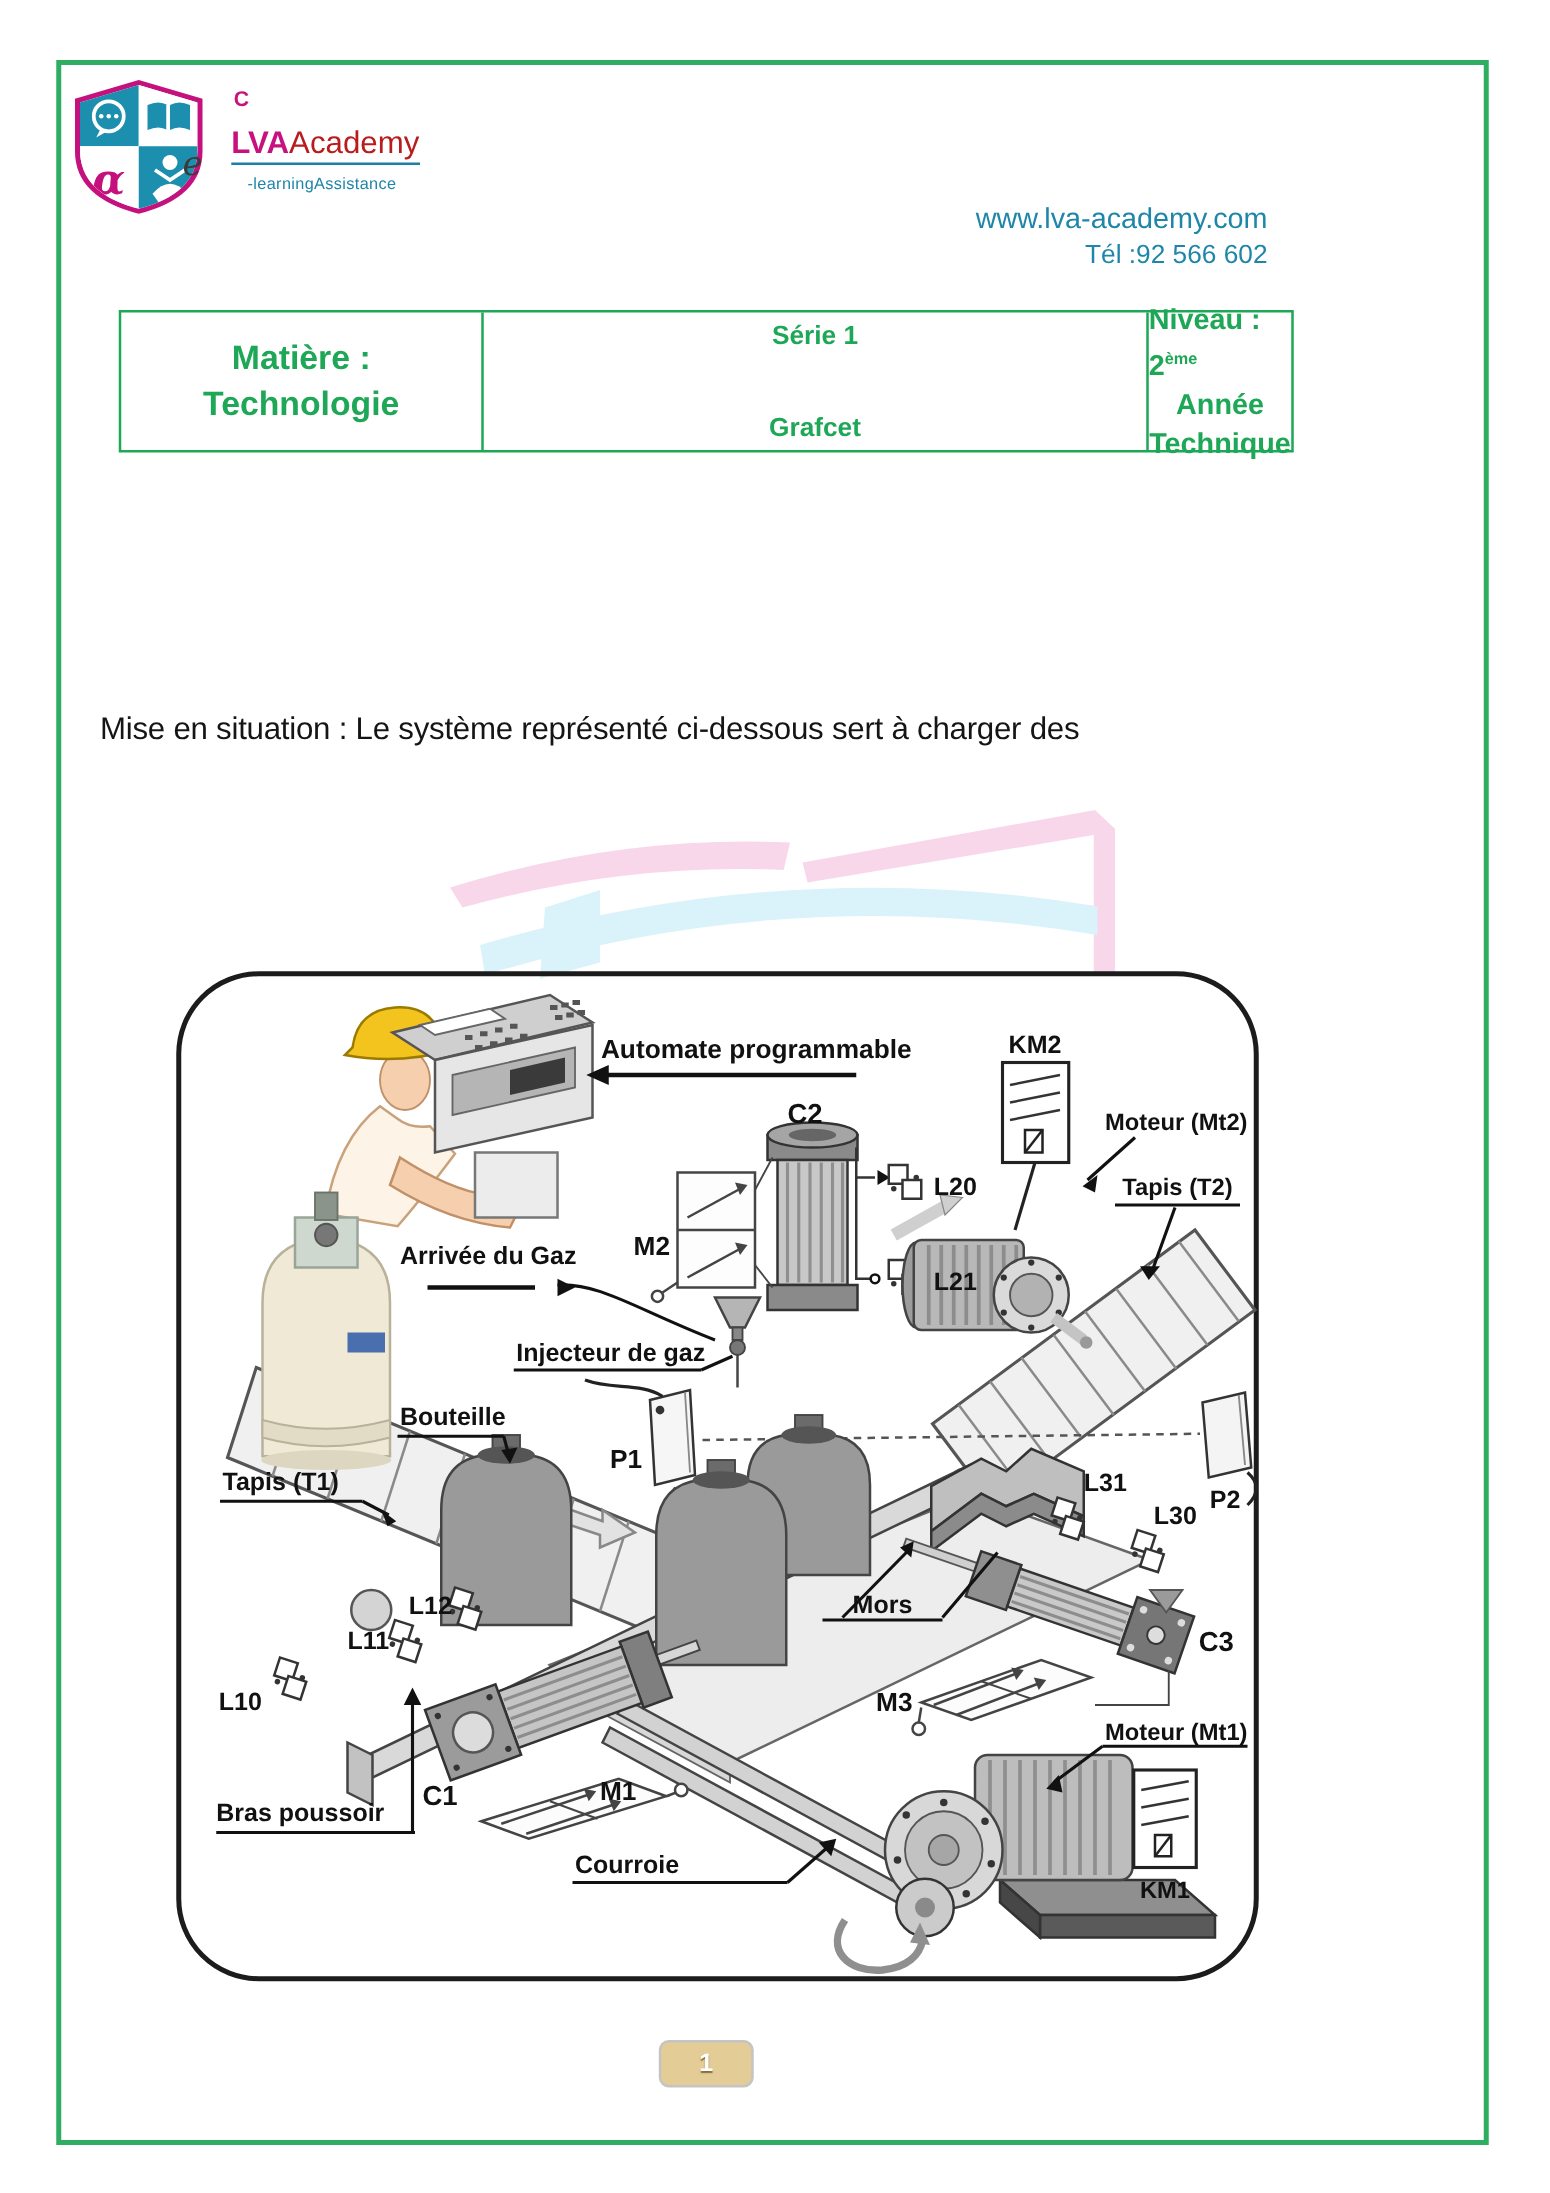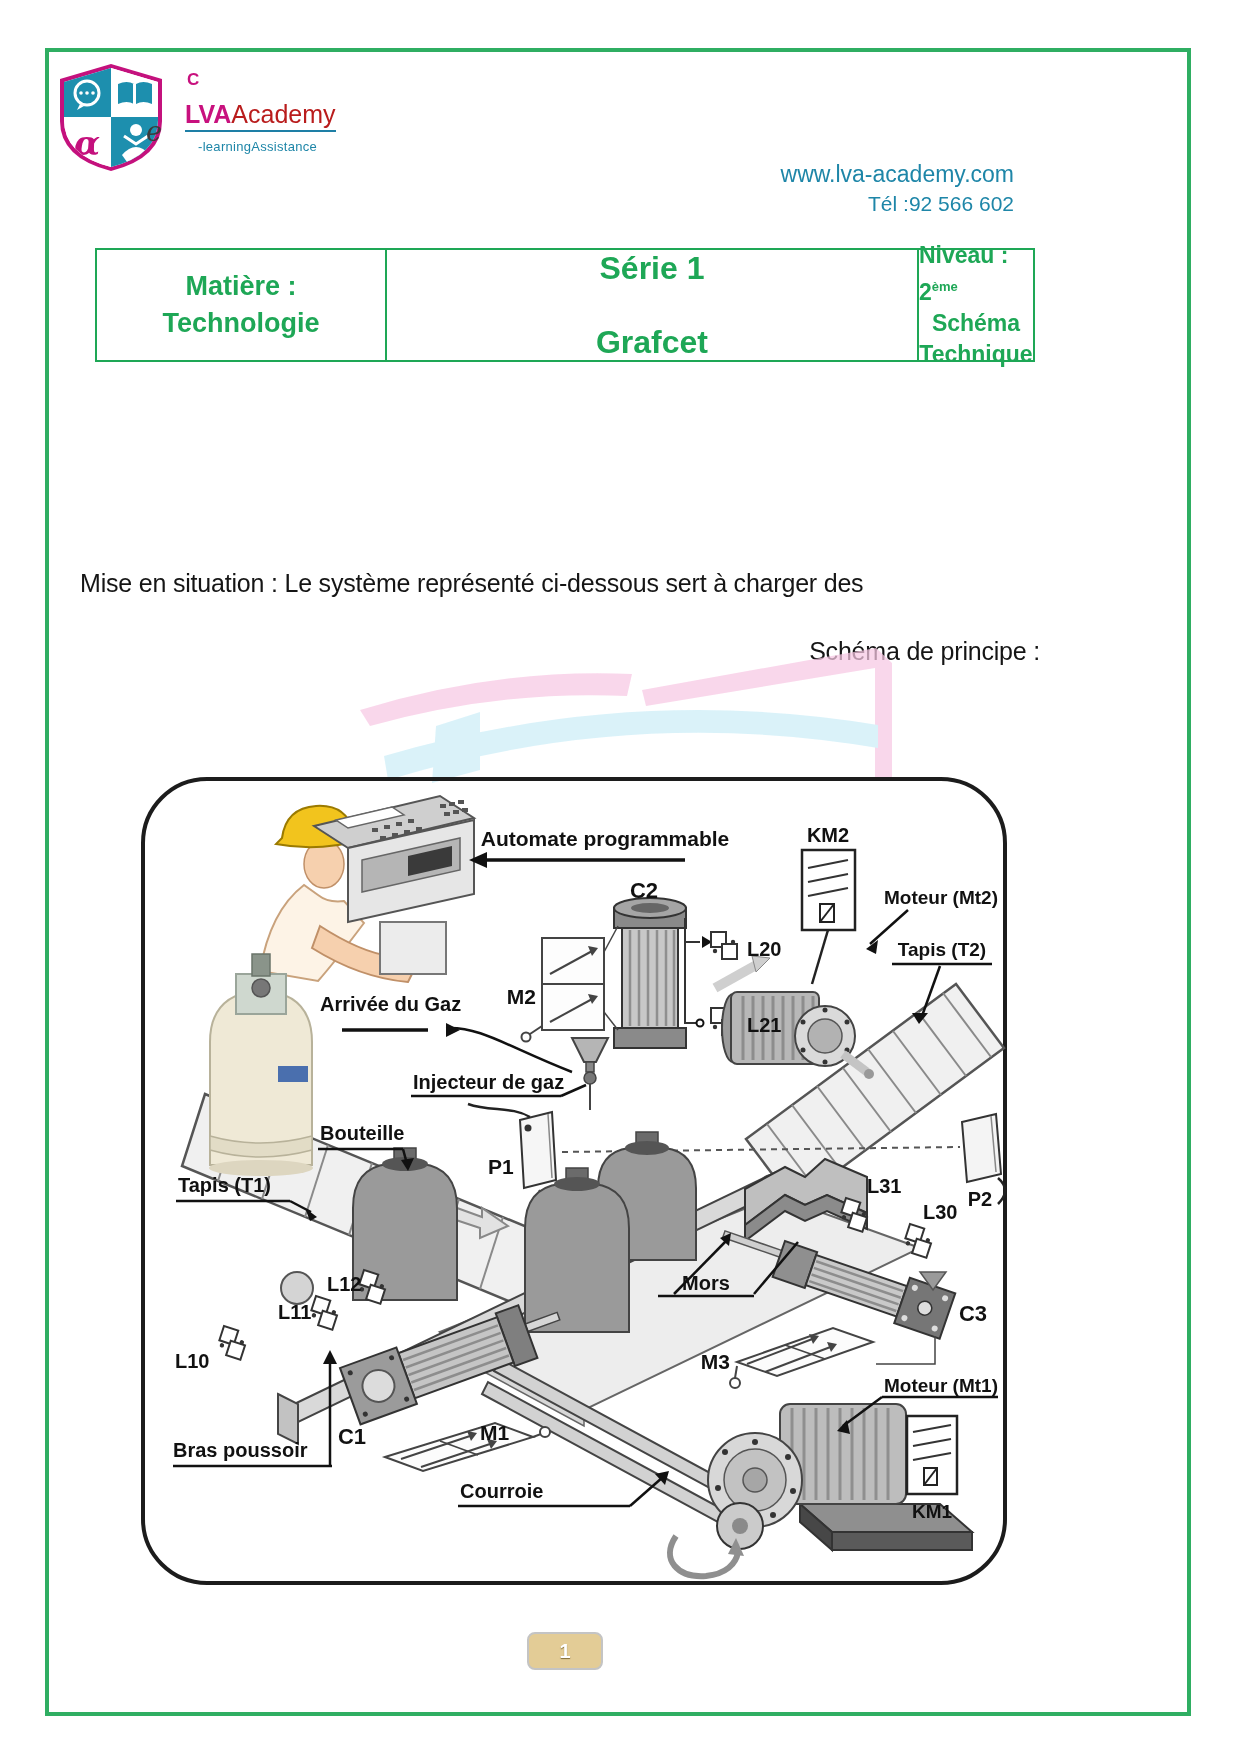--- a/index.html
+++ b/index.html
@@ -18,21 +18,21 @@
   
   .contact{position:absolute;right:226px;top:160px;text-align:right;color:#1e86a8;line-height:1.3;}
   .contact .web{font-size:23px;}
   .contact .tel{font-size:21px;}
   
   .header-table{position:absolute;left:95px;top:248px;width:940px;height:114px;display:flex;border:2px solid #1ea756;box-sizing:border-box;}
   .cell{display:flex;flex-direction:column;justify-content:center;align-items:center;
         color:#1ea756;font-weight:bold;box-sizing:border-box;}
   .cell+.cell{border-left:2px solid #1ea756;}
   .cell-subject{flex:0 0 288px;font-size:27px;line-height:37px;}
-  .cell-series{flex:0 0 532px;font-size:32px;line-height:41px;gap:33px;}
+  .cell-series{flex:0 0 532px;font-size:21px;line-height:41px;gap:33px;}
   .cell-level{flex:1 1 auto;font-size:23px;line-height:31px;}
   .cell-level sup{font-size:13px;}
   
   .doc-title{position:absolute;left:145px;top:492px;font-size:25px;font-weight:bold;color:#2d7492;letter-spacing:-.2px;white-space:nowrap;}
   .para{position:absolute;left:80px;top:549px;width:960px;font-size:25px;line-height:68px;letter-spacing:-.2px;color:#151515;white-space:nowrap;}
   .para .bld{font-weight:normal;text-align:right;}
   .watermark{position:absolute;left:330px;top:628px;z-index:0;}
   .diagram{position:absolute;left:140px;top:776px;z-index:1;}
   .dl{font-family:"Liberation Sans",sans-serif;font-weight:bold;fill:#111;}
   
@@ -98,28 +98,27 @@
     <div class="cell cell-subject">
       <div>Matière :</div>
       <div>Technologie</div>
     </div>
     <div class="cell cell-series">
       <div>Série 1</div>
       <div>Grafcet</div>
     </div>
     <div class="cell cell-level">
       <div><span>Niveau : 2</span><sup>ème</sup></div>
-      <div>Schéma</div>
+      <div>Année</div>
       <div>Technique</div>
     </div>
   </div>
 
   <div class="para">
     <div><span class="bld">Mise en situation :</span><span> Le système représenté ci-dessous sert à charger des</span></div>
-    <div class="bld">Schéma de principe :</div>
   </div>
 
   <svg class="watermark" width="580" height="185" viewBox="0 0 580 185">
     <g opacity="0.72">
       <path d="M30 82 Q165 40 302 46 L297 68 Q170 62 40 98 Z" fill="#f8c8e4"></path>
       <path d="M312 62 L546 20 L562 35 L562 152 L545 152 L545 40 L316 78 Z" fill="#f8c8e4"></path>
       <path d="M58 152 Q300 78 548 120 L548 97 Q300 56 54 128 Z" fill="#cdeef8"></path>
       <path d="M106 98 L150 84 L150 142 L102 155 Z" fill="#cdeef8"></path>
     </g>
   </svg>

